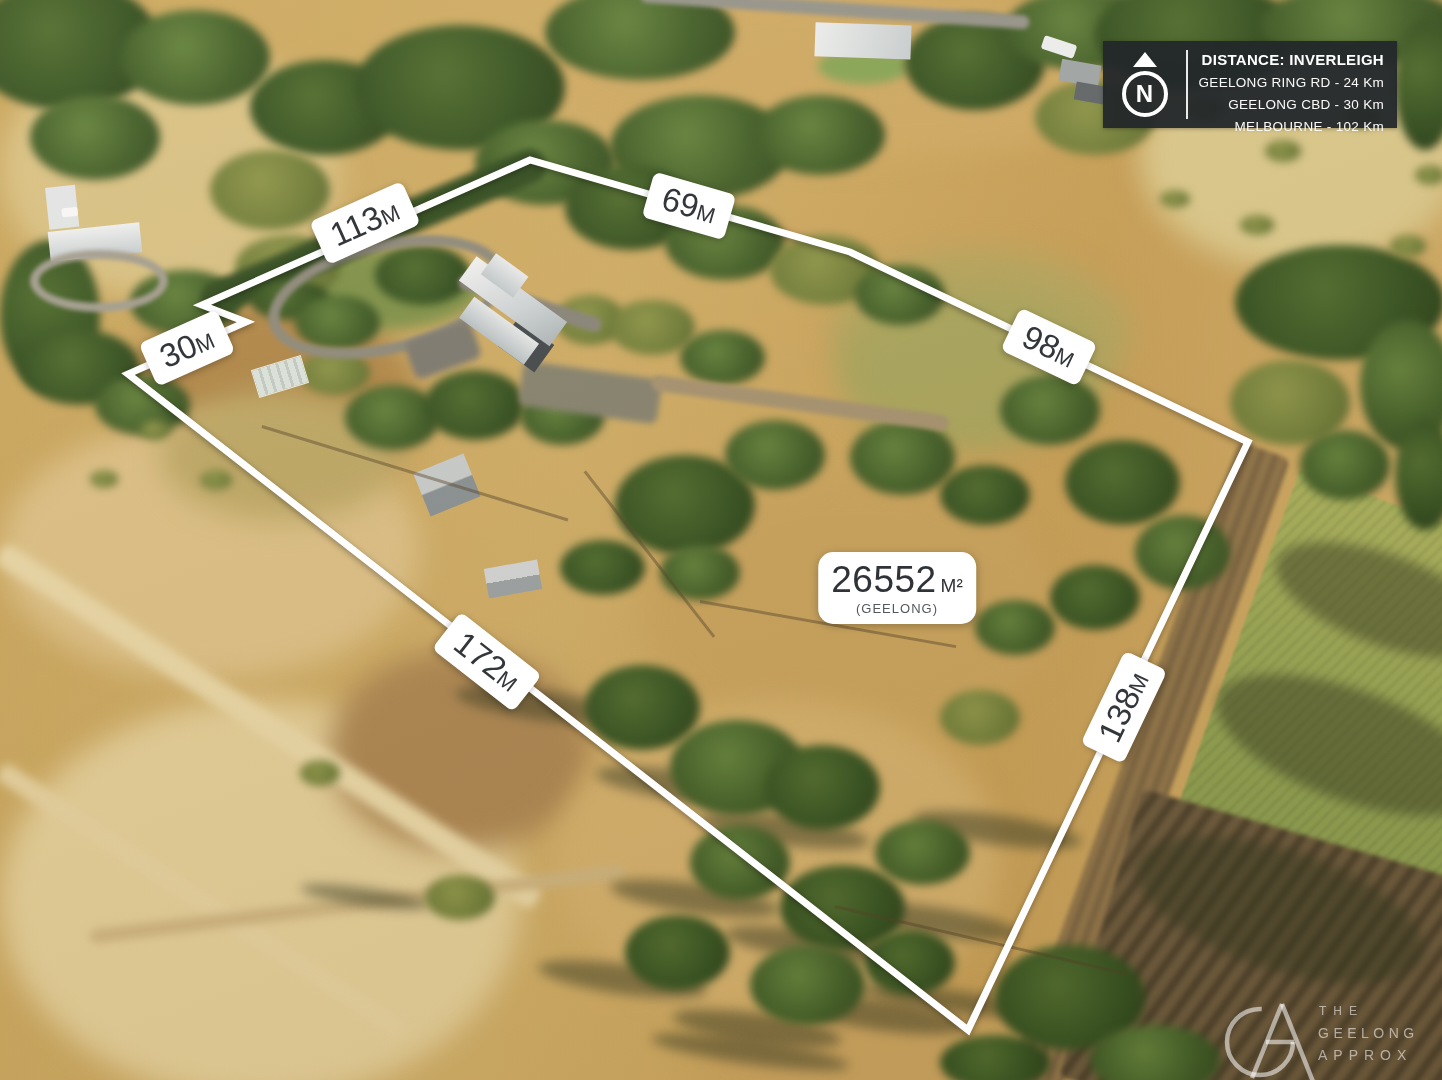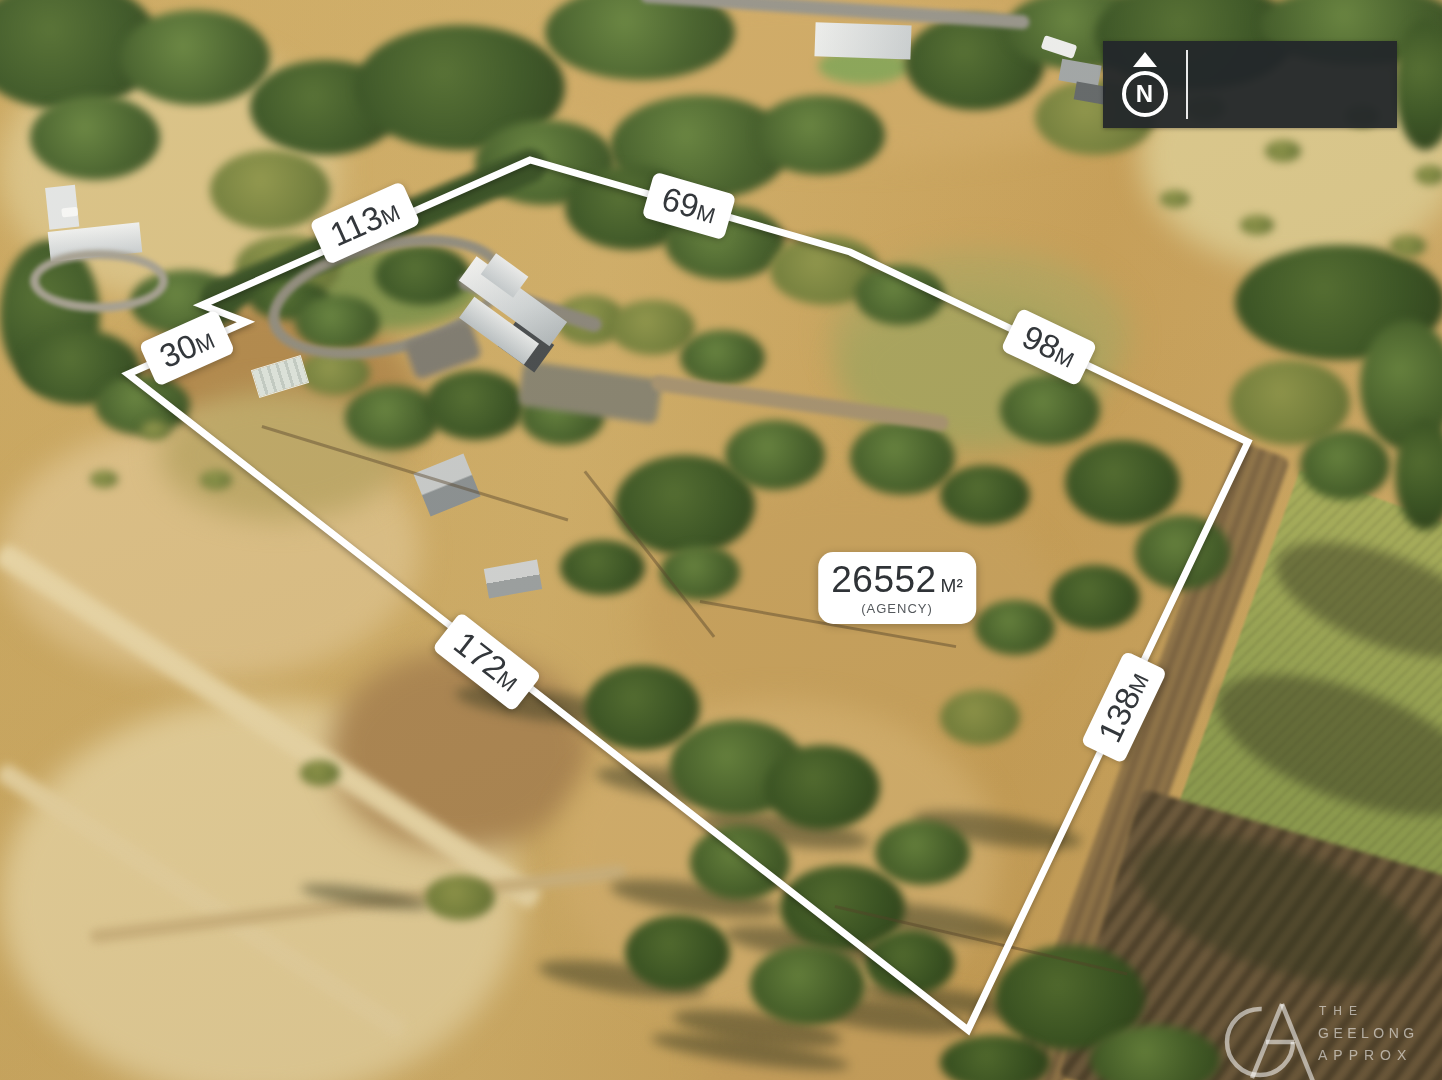--- a/index.html
+++ b/index.html
@@ -221,31 +221,37 @@
   <div class="dim" style="left:689px;top:206px;--r:16deg"><span class="n">69</span><span class="u">M</span></div>
   <div class="dim" style="left:1049px;top:347px;--r:25.5deg"><span class="n">98</span><span class="u">M</span></div>
   <div class="dim" style="left:187px;top:348px;--r:-24deg"><span class="n">30</span><span class="u">M</span></div>
   <div class="dim" style="left:487px;top:662px;--r:38deg"><span class="n">172</span><span class="u">M</span></div>
   <div class="dim" style="left:1124px;top:707px;--r:-64.5deg"><span class="n">138</span><span class="u">M</span></div>
 
   <div class="area-label">
     <div class="area-main">
       <span class="area-value">26552</span><span class="area-unit">M²</span>
     </div>
-    <div class="area-approx">(AGENCY)</div>
+    <div class="area-approx">(GEELONG)</div>
   </div>
 
   <div class="distance-panel">
     <div class="compass">
       <i class="c-tri" style="position:static"></i>
       <div class="c-circ">
           <span>N</span>
         </div>
     </div>
     <div class="panel-divider"></div>
+    <div class="distance-text">
+      <div class="distance-title">DISTANCE: INVERLEIGH</div>
+      <div class="distance-row">GEELONG RING RD - 24 Km</div>
+      <div class="distance-row">GEELONG CBD - 30 Km</div>
+      <div class="distance-row">MELBOURNE - 102 Km</div>
+    </div>
   </div>
 
   <svg width="100" height="88" viewBox="0 0 100 88" style="position:absolute;left:1222px;top:996px">
     <g stroke="rgba(255,255,255,.55)" stroke-width="4.5" fill="none">
       <circle cx="38" cy="46" r="33" stroke-dasharray="157 50"></circle>
       <path d="M44 46 H 72"></path>
       <path d="M60 8 L 30 82"></path>
       <path d="M60 8 L 92 88"></path>
     </g>
   </svg>

